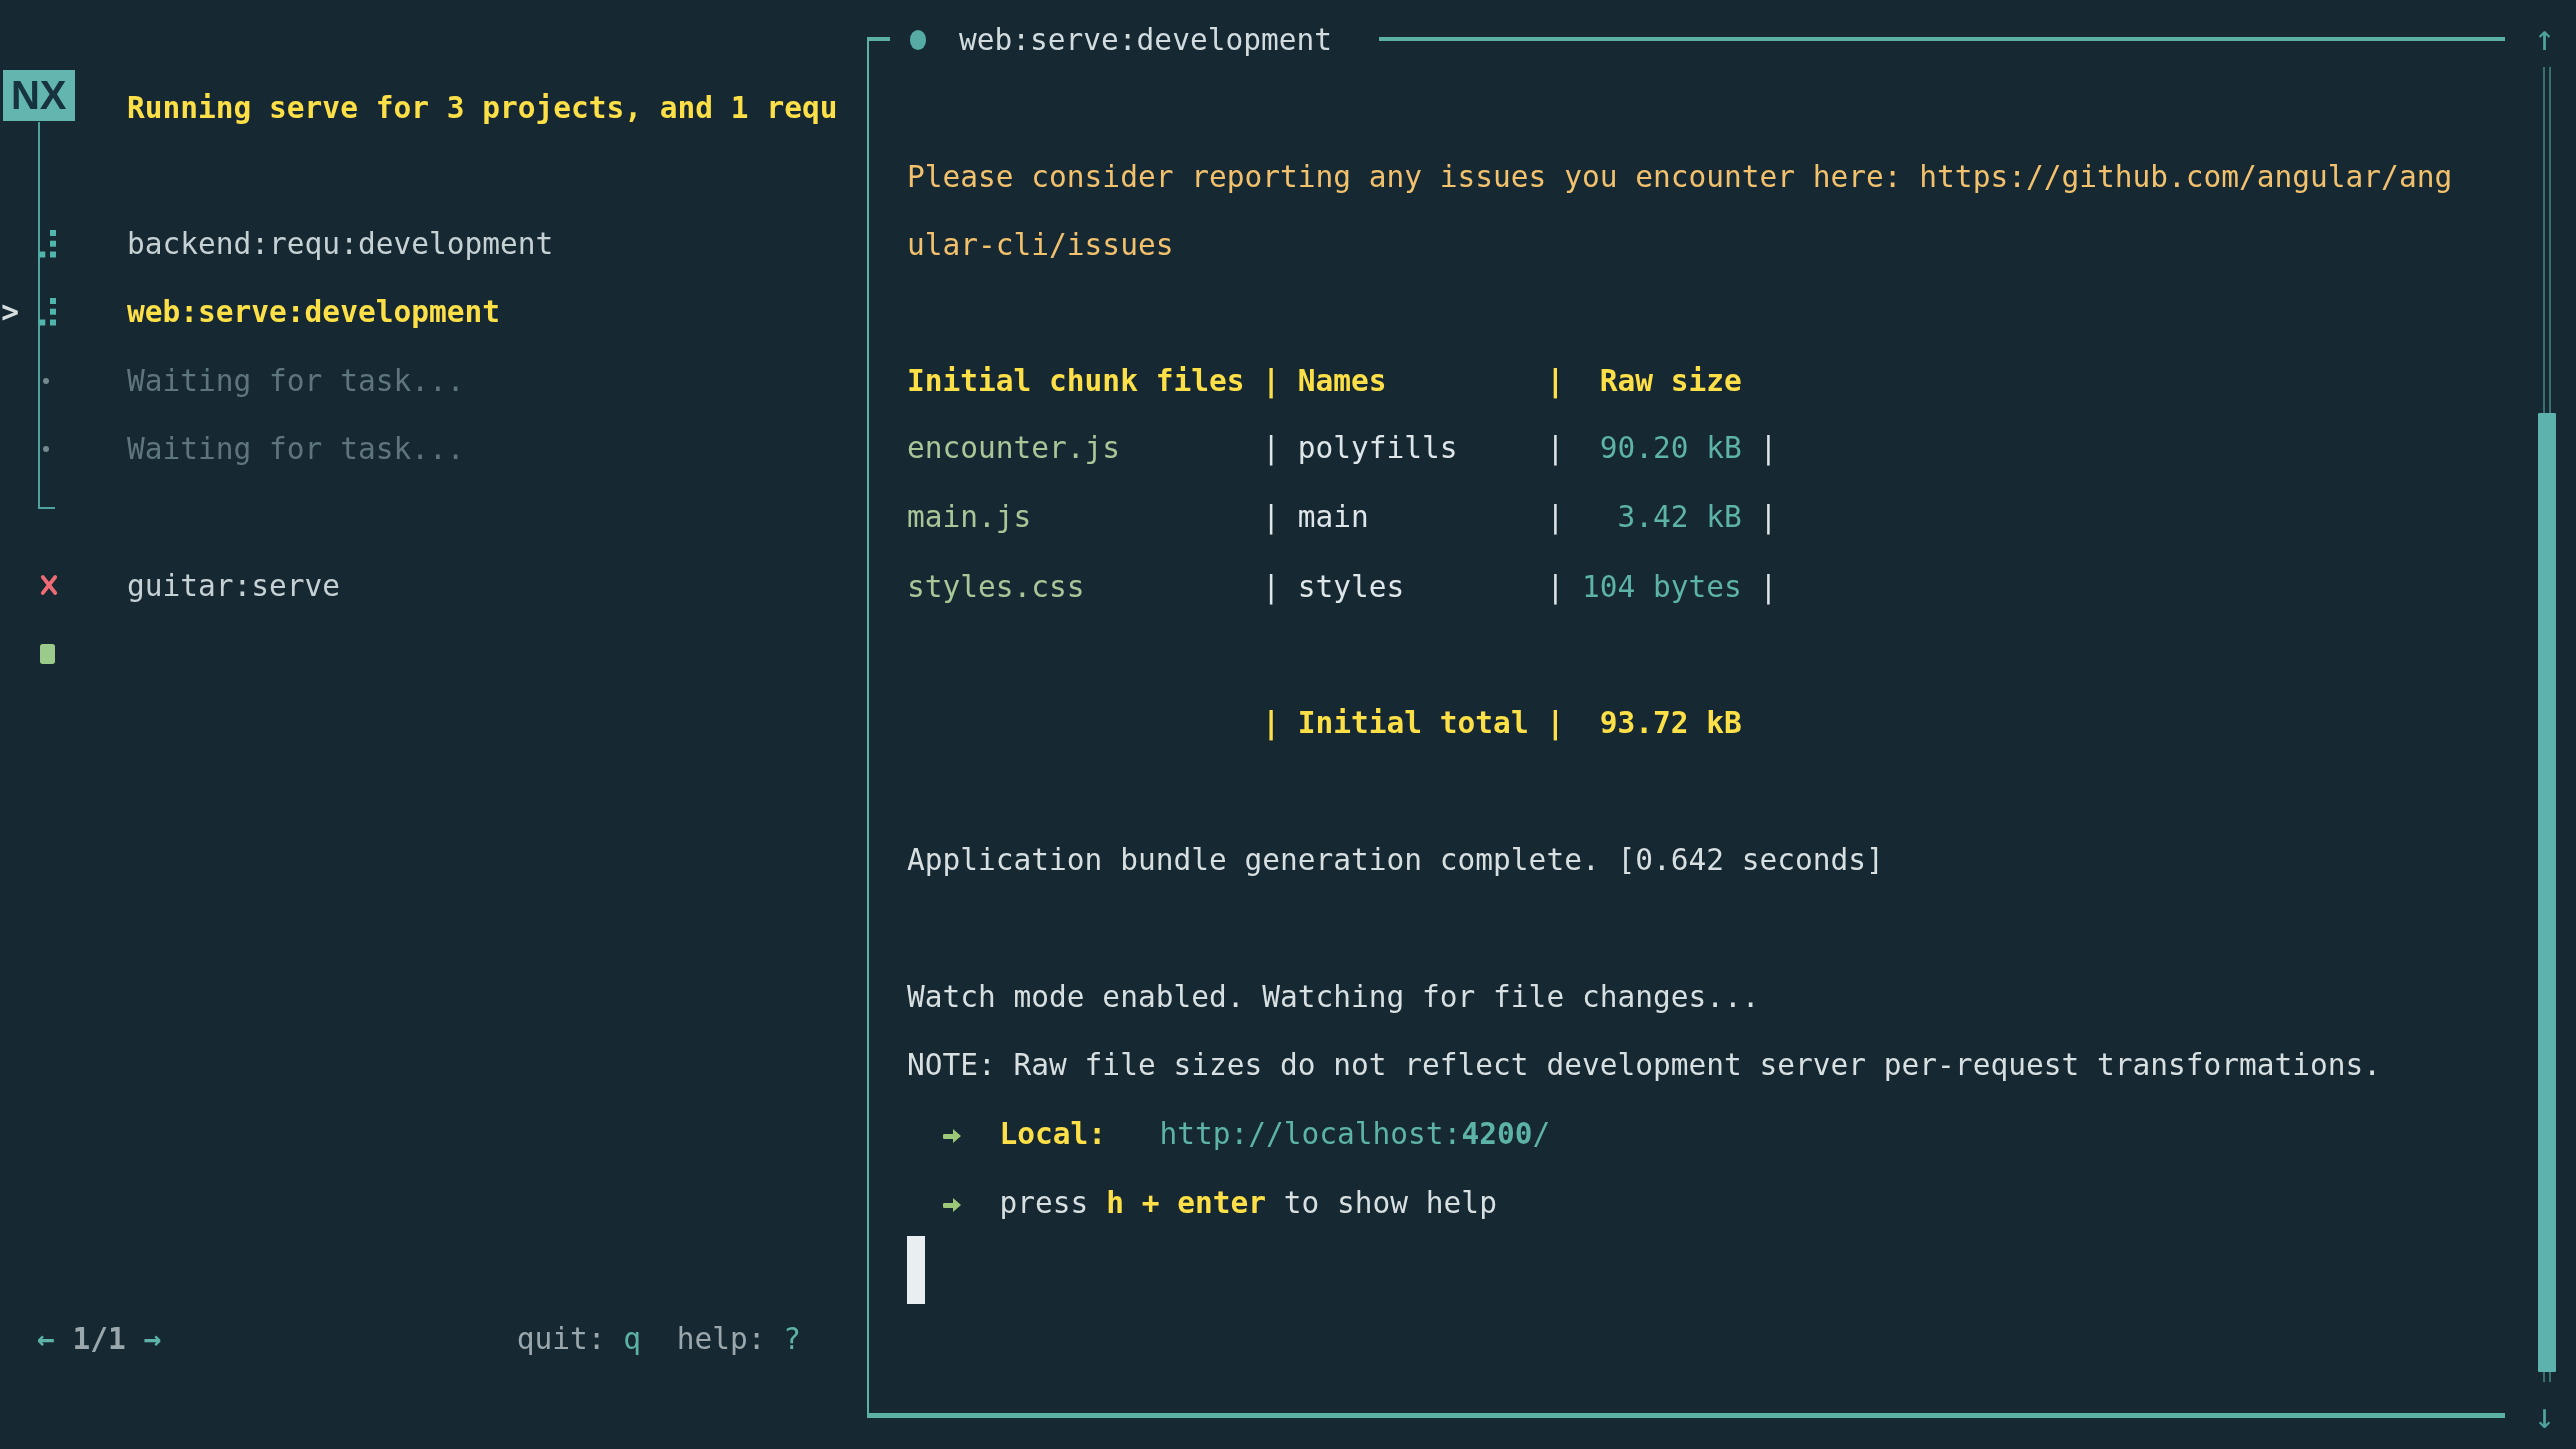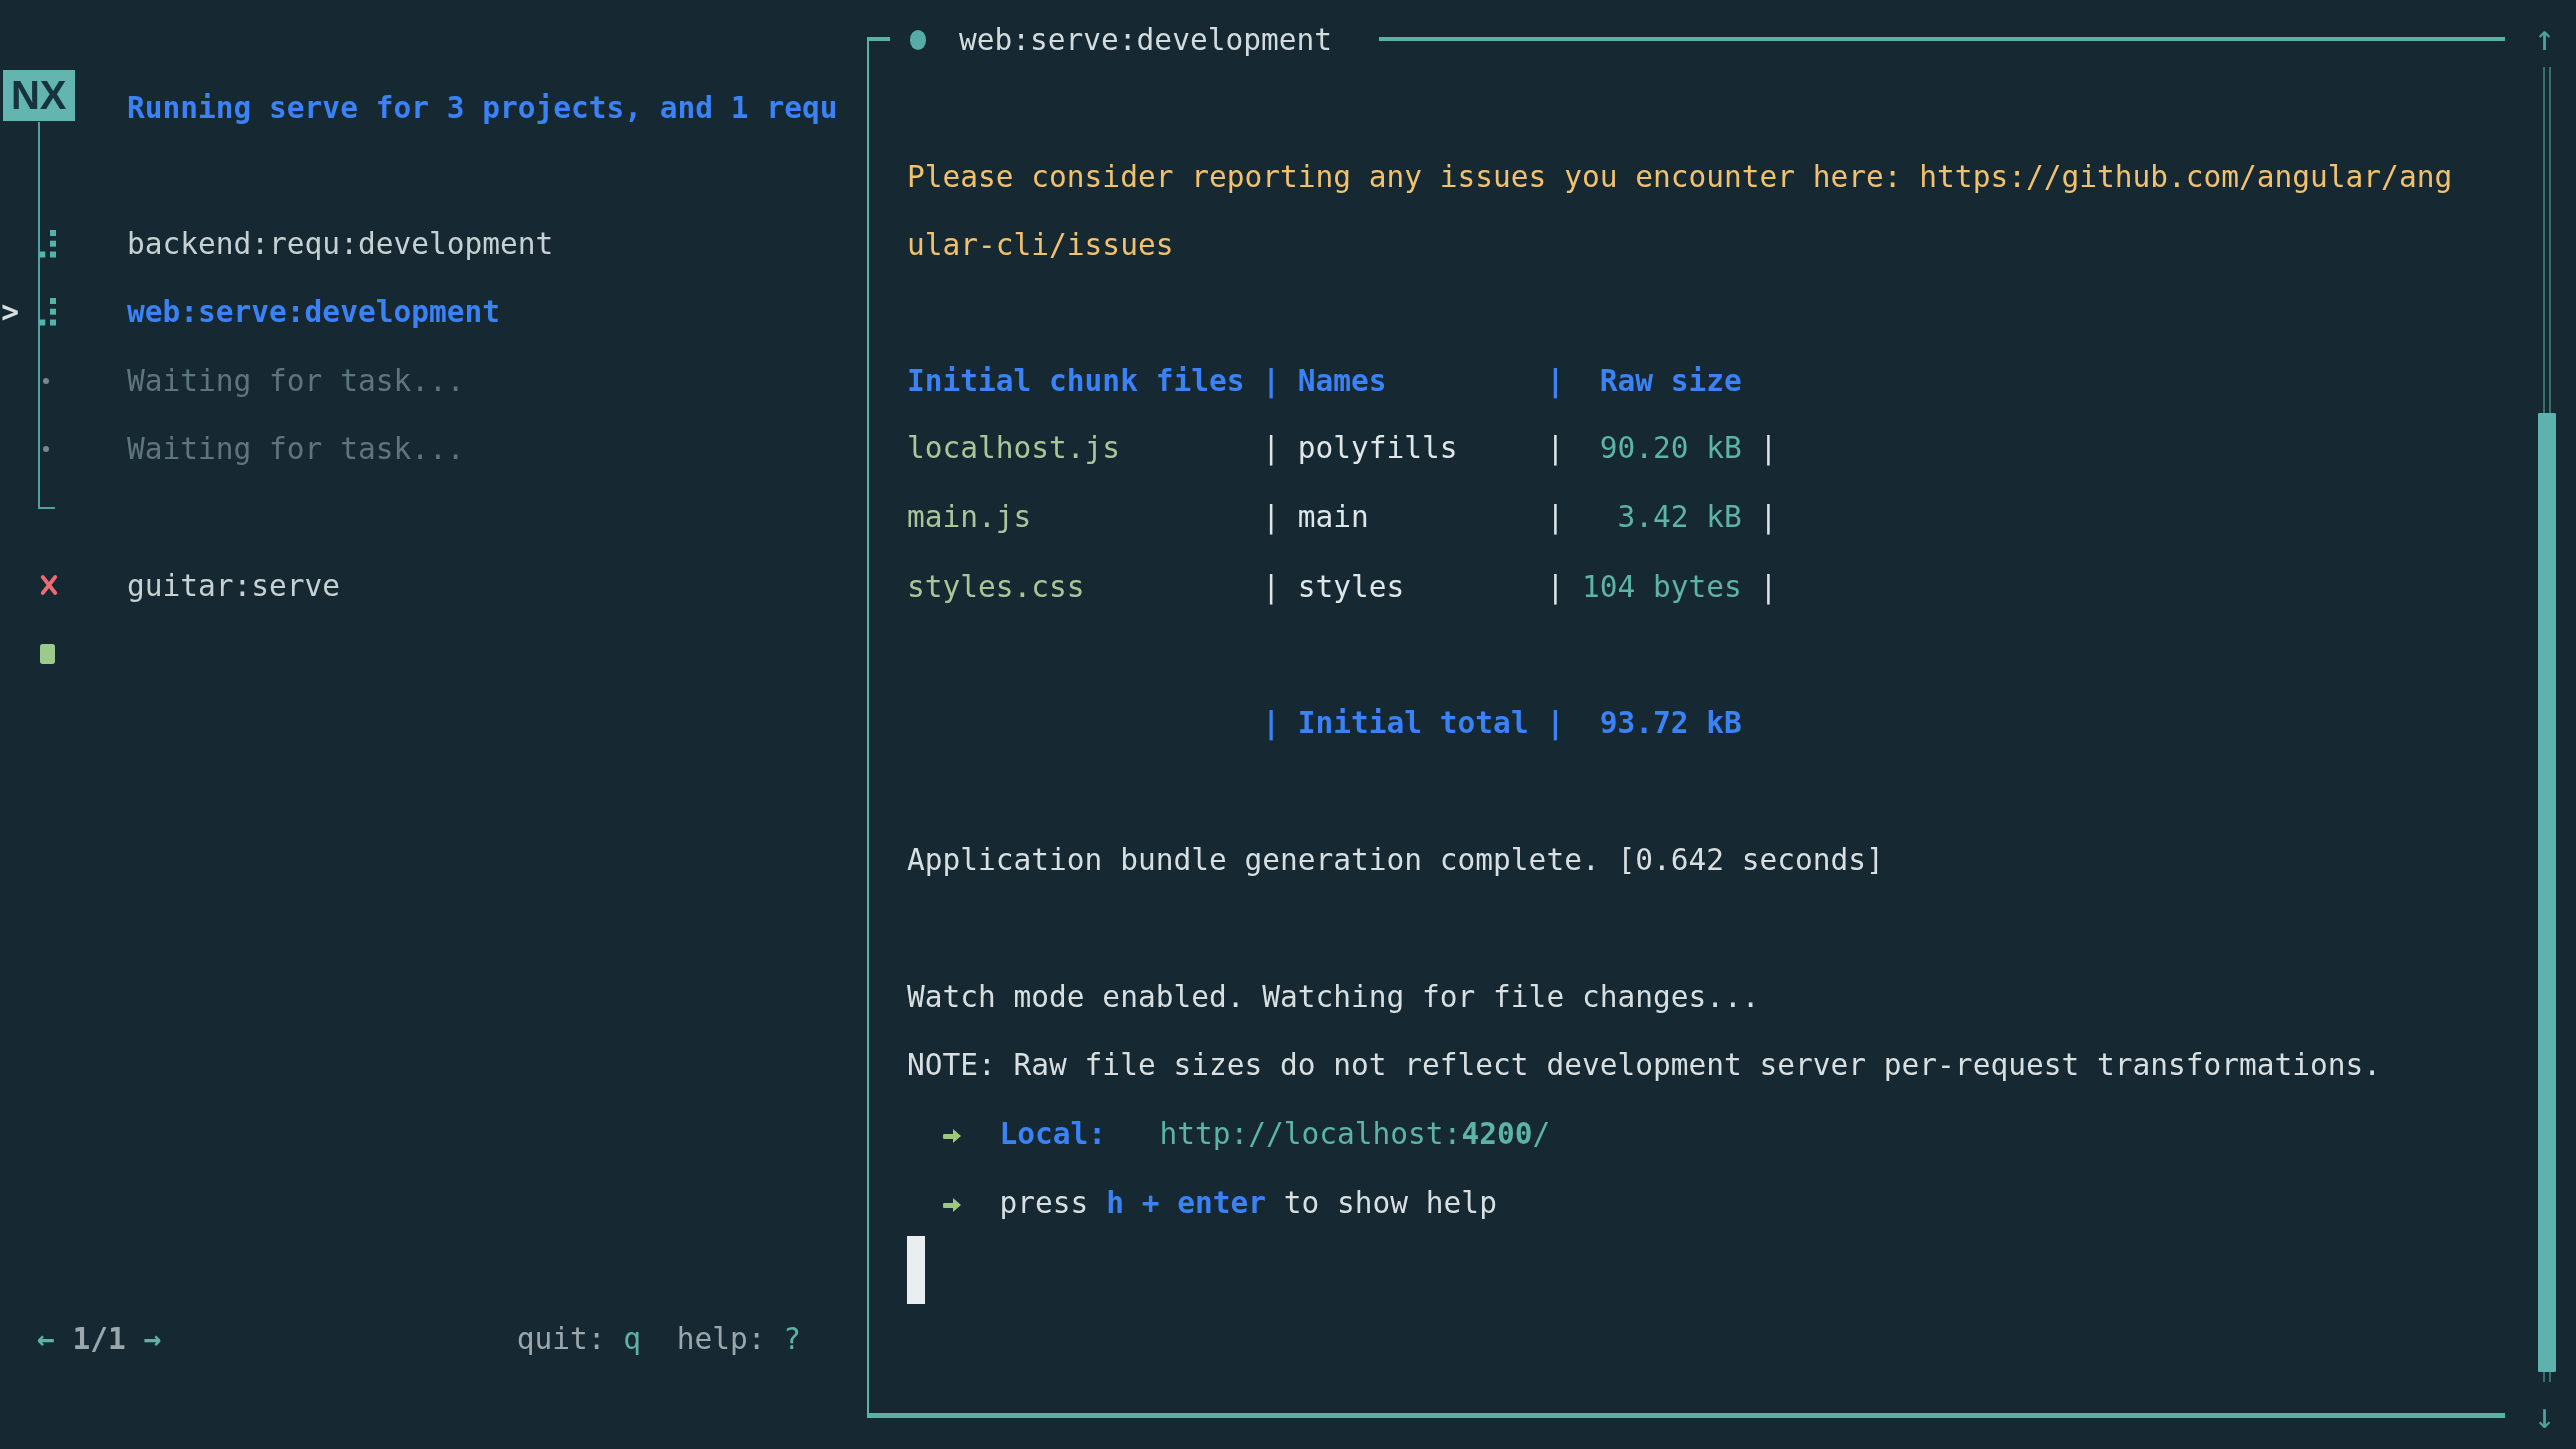--- a/index.html
+++ b/index.html
@@ -1,19 +1,19 @@
 <!DOCTYPE html>
 <html style="font-size:10.7px"><head>
 <meta charset="utf-8">
 <style>
   html,body{margin:0;padding:0;background:#162831;}
   #screen{position:relative;width:2576px;height:1449px;background:#162831;overflow:hidden;
           font-family:"DejaVu Sans Mono", monospace;font-size:29.5px;color:#d7dfe1;}
   .line{position:absolute;height:42px;line-height:42px;white-space:pre;}
-  .bold{font-weight:bold;color:#3b82f6;}
+  .bold{font-weight:bold;color:#fde047;}
   .fg{color:#dfe6e9;}
   .dim{color:#5f757e;}
   .lbl{color:#c6d1d4;}
   .gray{color:#9aa8ad;}
   .teal{color:#5db3a7;}
   .tealb{color:#5db3a7;font-weight:bold;}
   .yellow{color:#f2c16d;}
   .green{color:#a8c698;}
   
   .nx-logo{position:absolute;left:2.7px;top:70px;width:72px;height:51px;background:#63b5af;
@@ -89,21 +89,21 @@
   <div class="line" style="left:959px;top:19px;color:#d2dcdf;">web:serve:development</div>
   <div class="b-top"></div>
   <div class="b-left"></div>
   <div class="b-bottom"></div>
 
   <div class="line yellow" style="left:907px;top:156px;">Please consider reporting any issues you encounter here: https://github.com/angular/ang</div>
   <div class="line yellow" style="left:907px;top:224px;">ular-cli/issues</div>
 
   <div class="line bold" style="left:907px;top:360px;"><span>Initial chunk files </span><span>| </span><span>Names        </span><span> | </span><span> Raw size</span></div>
 
-  <div class="line" style="left:907px;top:427px;"><span class="green">localhost.js        </span><span class="fg">| </span><span class="fg">polyfills    </span><span class="fg"> | </span><span class="teal"> 90.20 kB</span><span class="fg"> |</span></div>
+  <div class="line" style="left:907px;top:427px;"><span class="green">encounter.js        </span><span class="fg">| </span><span class="fg">polyfills    </span><span class="fg"> | </span><span class="teal"> 90.20 kB</span><span class="fg"> |</span></div>
 
   <div class="line" style="left:907px;top:496px;"><span class="green">main.js             </span><span class="fg">| </span><span class="fg">main         </span><span class="fg"> | </span><span class="teal">  3.42 kB</span><span class="fg"> |</span></div>
 
   <div class="line" style="left:907px;top:566px;"><span class="green">styles.css          </span><span class="fg">| </span><span class="fg">styles       </span><span class="fg"> | </span><span class="teal">104 bytes</span><span class="fg"> |</span></div>
 
   <div class="line bold" style="left:907px;top:702px;"><span>                    </span><span>| </span><span>Initial total</span><span> | </span><span> 93.72 kB</span></div>
 
   <div class="line" style="left:907px;top:839px;">Application bundle generation complete. [0.642 seconds]</div>
 
   <div class="line" style="left:907px;top:976px;">Watch mode enabled. Watching for file changes...</div>

